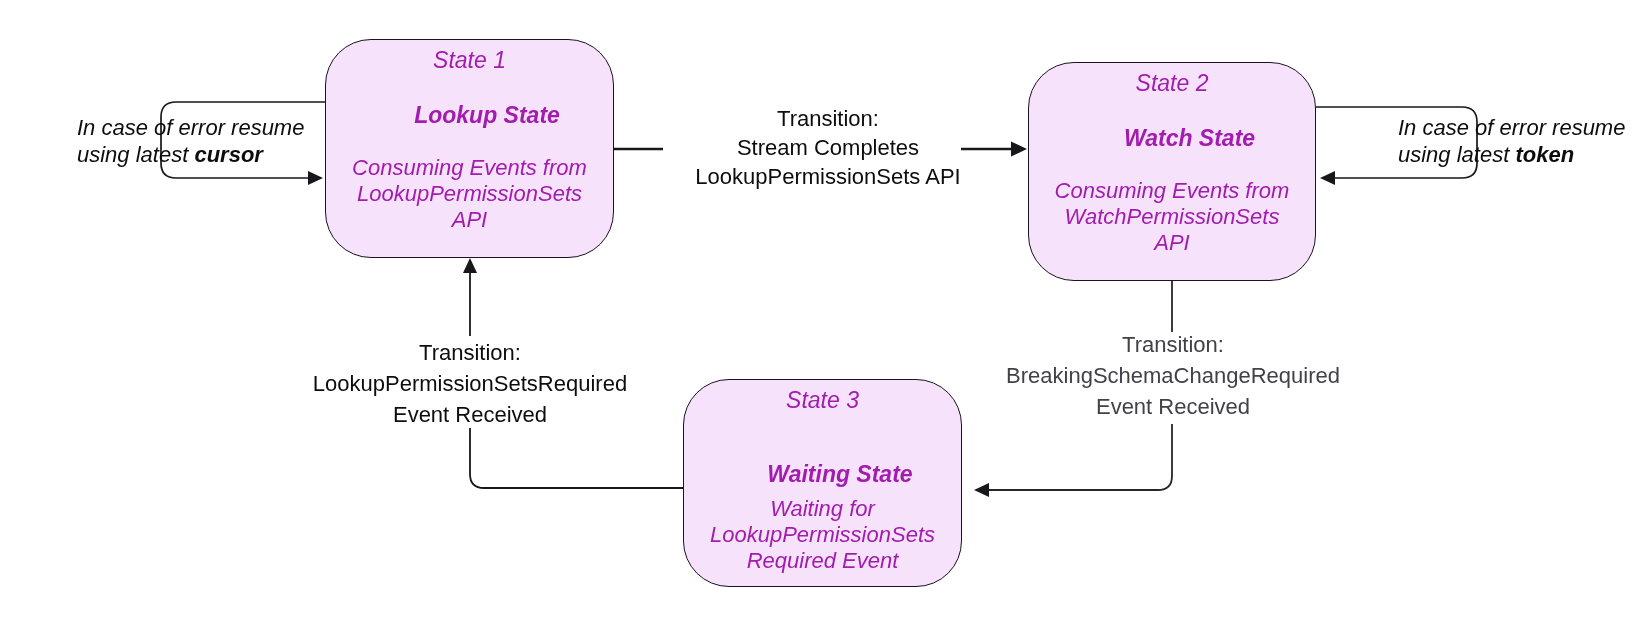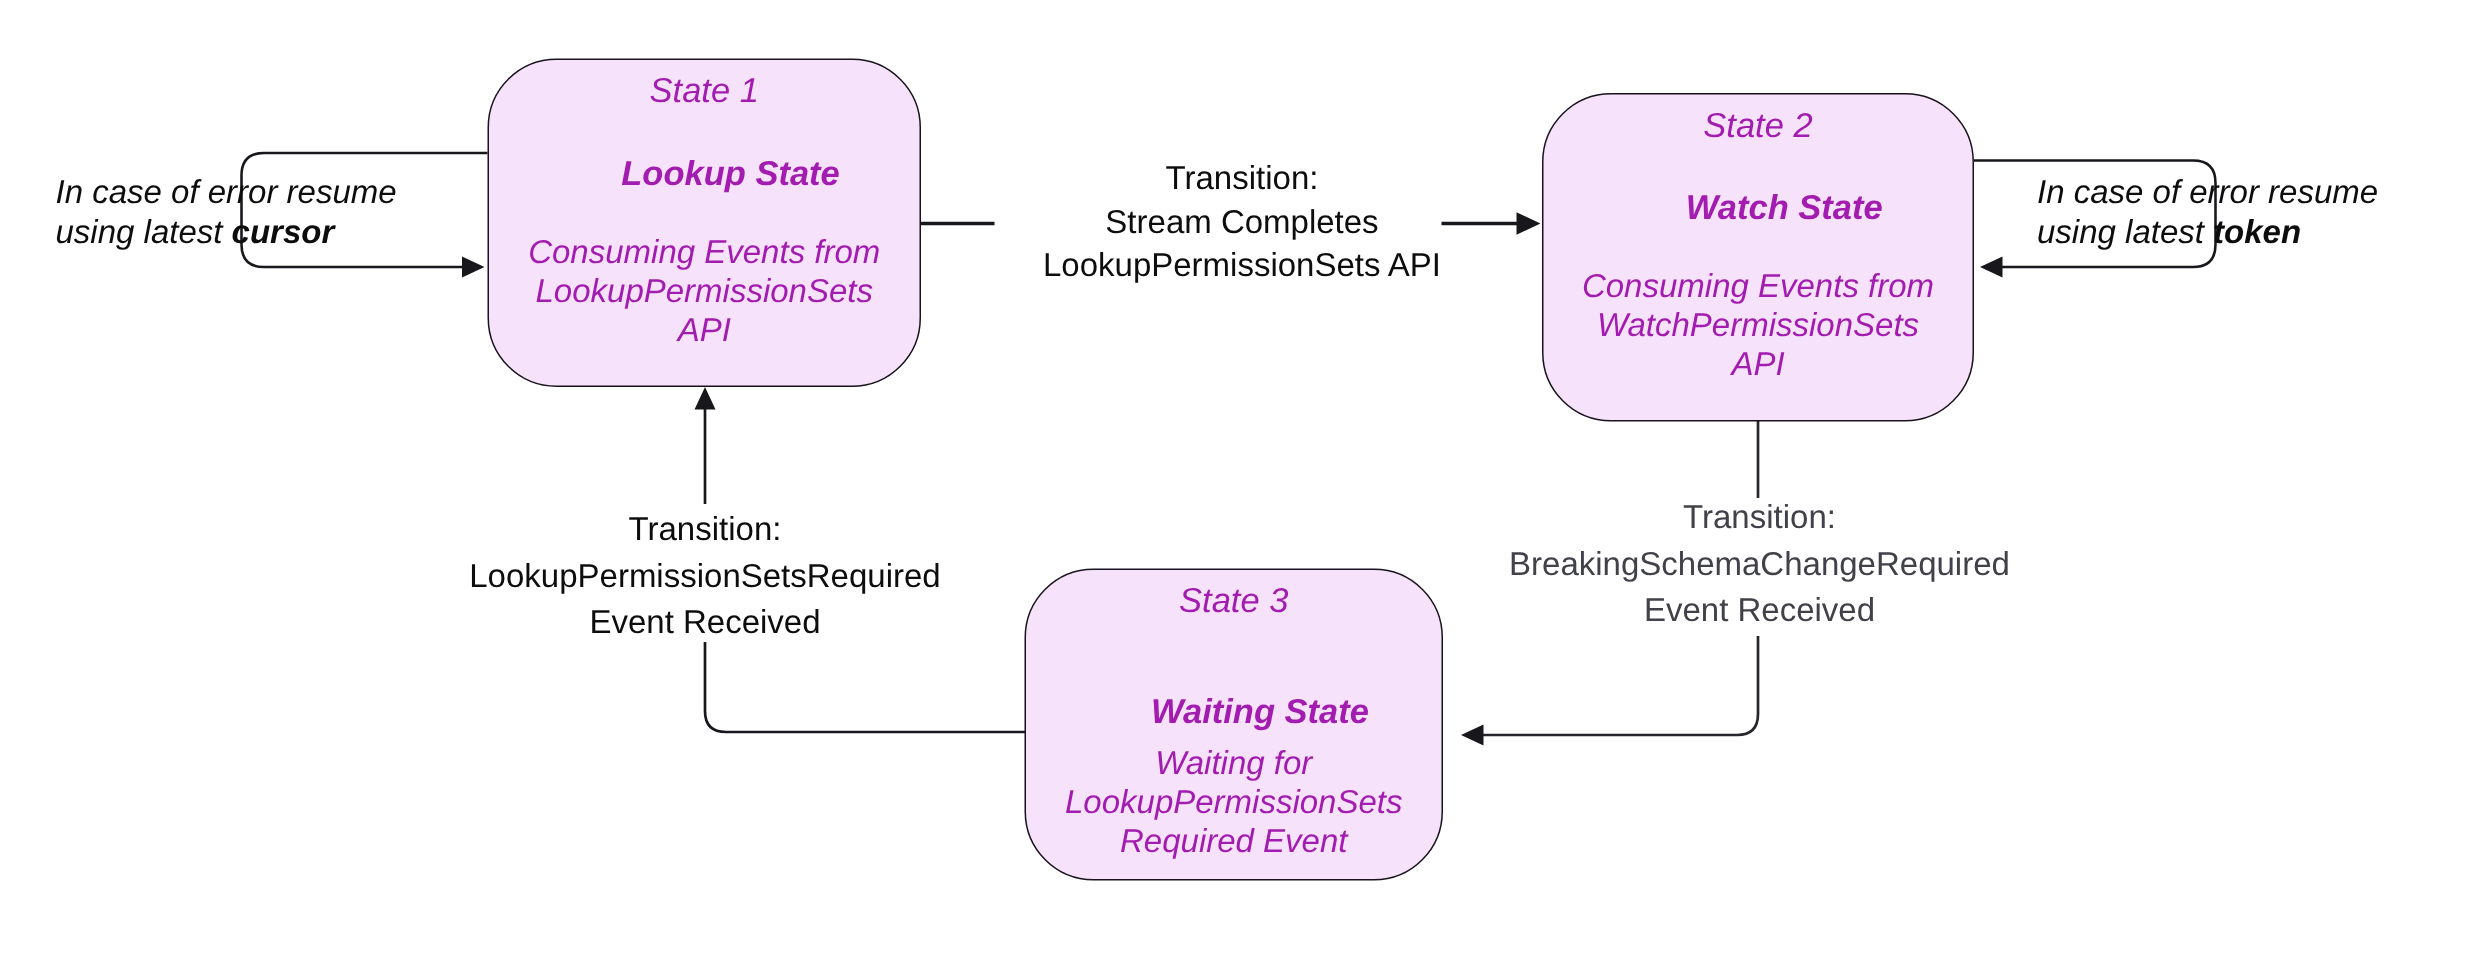--- a/index.html
+++ b/index.html
@@ -71,20 +71,21 @@
   }
   .tlabel.mid { line-height: 29px; }
   .tlabel.muted { color: #414149; }
   .loop-label {
     position: absolute;
     font-style: italic;
     font-size: 22px;
     line-height: 27px;
     color: #0d0d0d;
     white-space: nowrap;
+    margin-left: 40px;
   }
   .loop-label .bw { font-weight: bold; }
 </style>
 </head>
 <body>
 
 <div class="canvas">
 
   <svg class="arrows" viewBox="0 0 1646 640" xmlns="http://www.w3.org/2000/svg">
 

